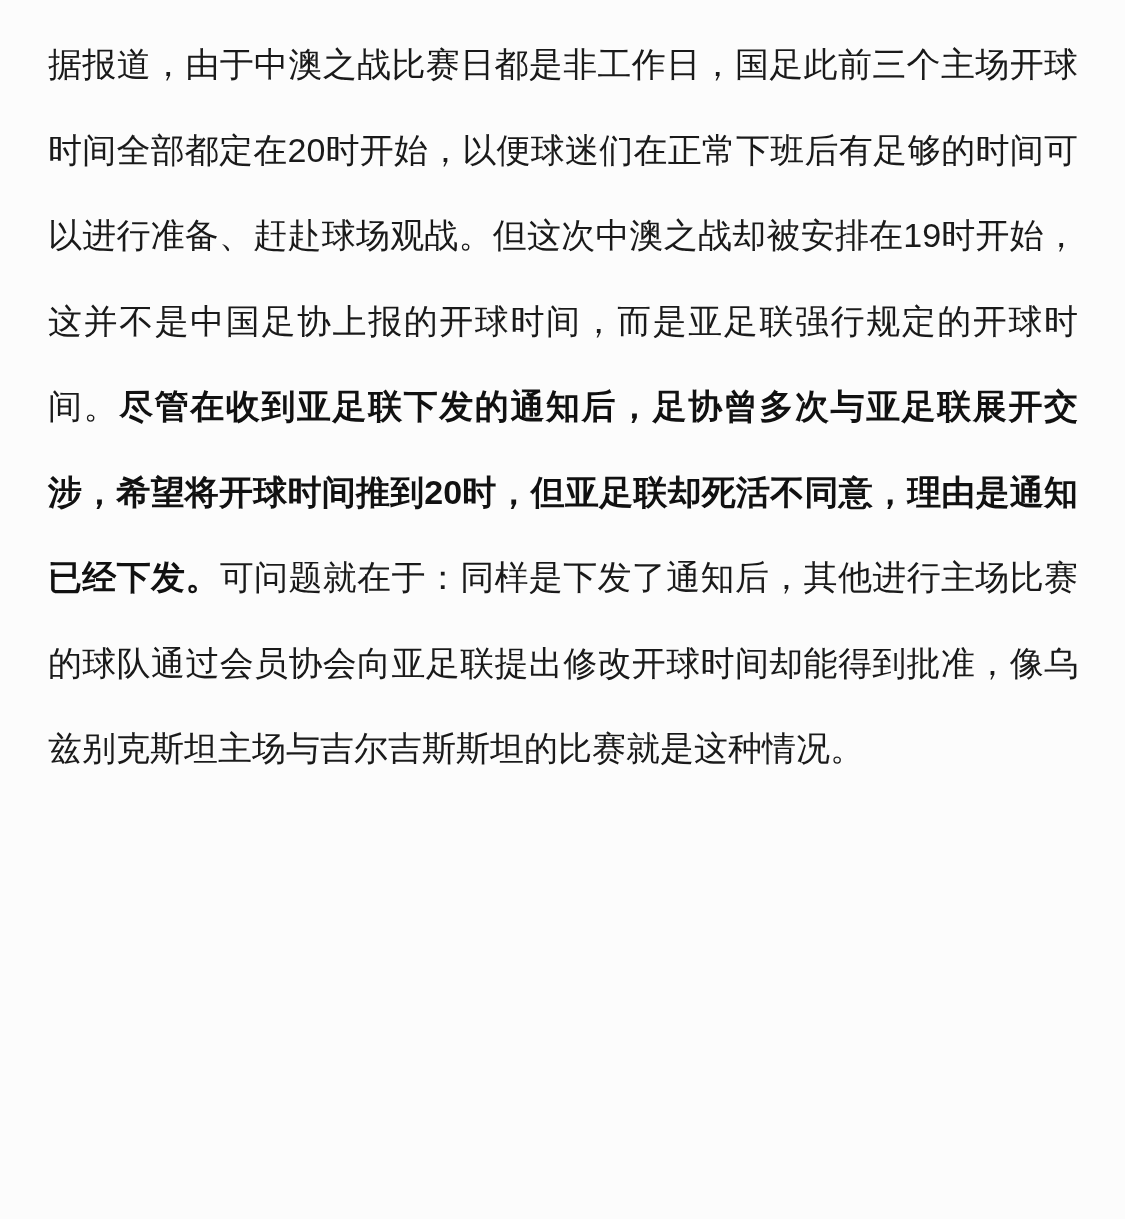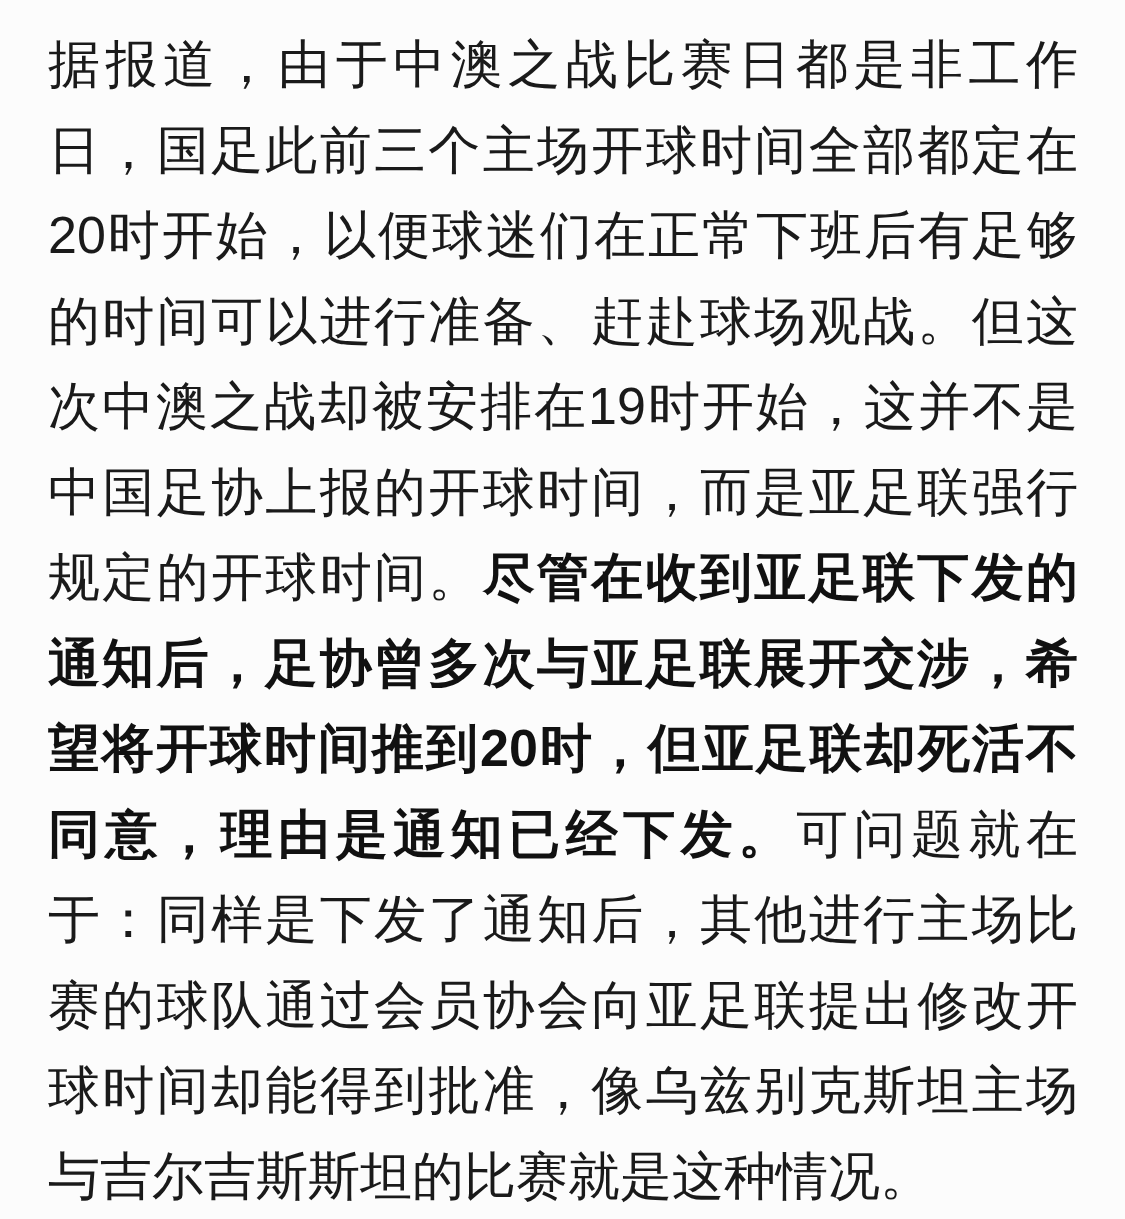--- a/index.html
+++ b/index.html
@@ -13,21 +13,21 @@
     overflow: hidden;
   }
   .article {
     box-sizing: border-box;
     width: 1125px;
     padding: 22px 47px 0 48px;
   }
   .paragraph {
     margin: 0;
     font-family: "Liberation Sans", "DejaVu Sans", sans-serif;
-    font-size: 52px;
+    font-size: 34px;
     line-height: 85.5px;
     color: #1a1a1a;
     text-align: justify;
     letter-spacing: 0;
     word-break: normal;
     line-break: strict;
   }
   .seg { font-weight: 400; }
   .seg.bold { font-weight: 700; color: #111111; }
 </style>

